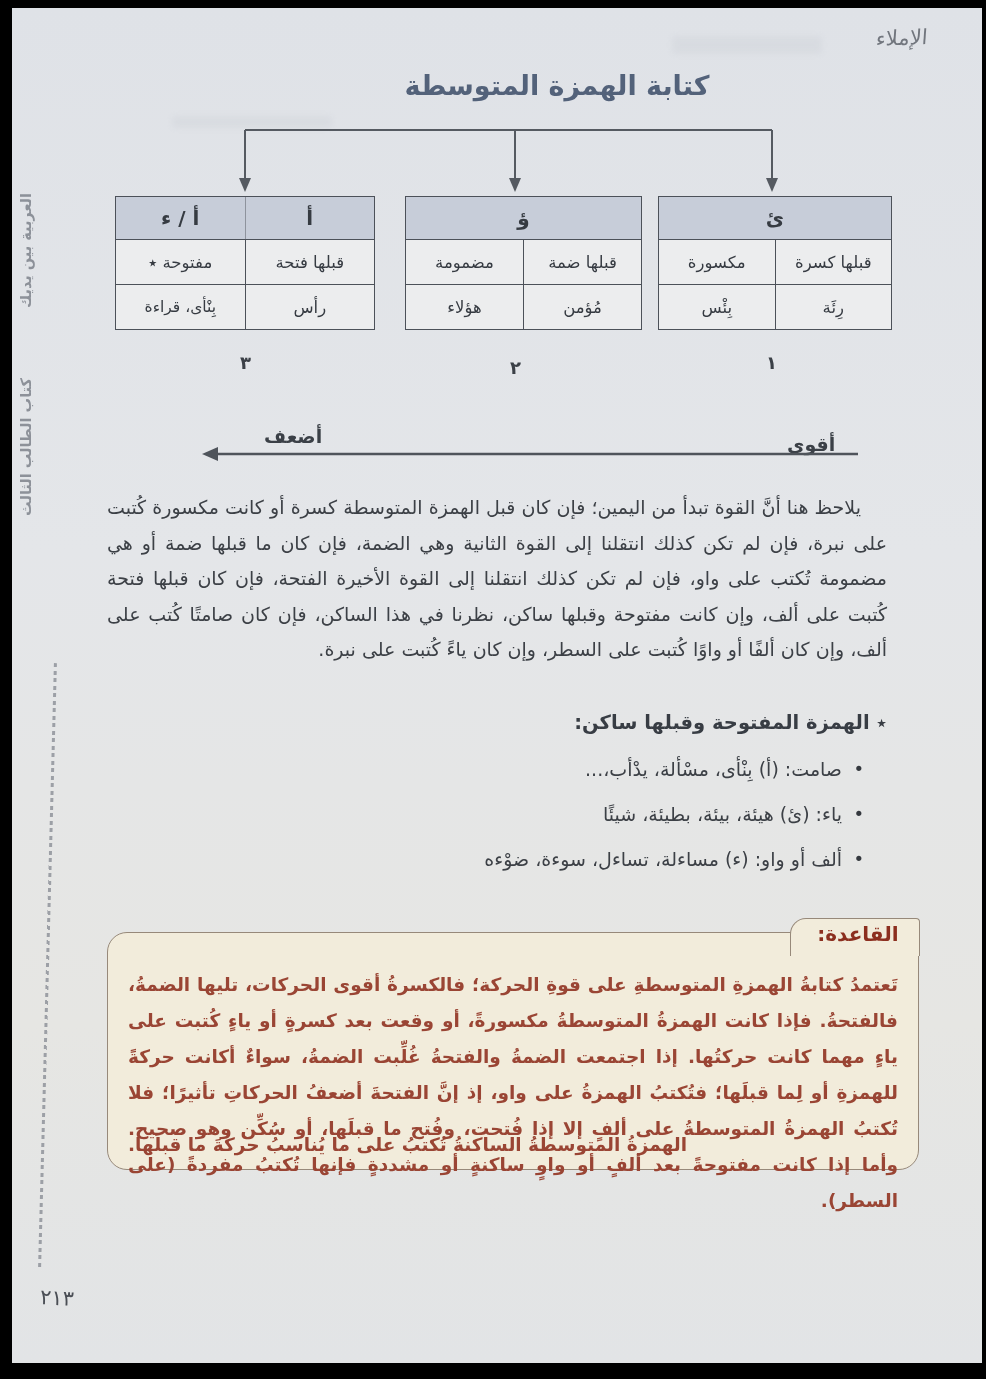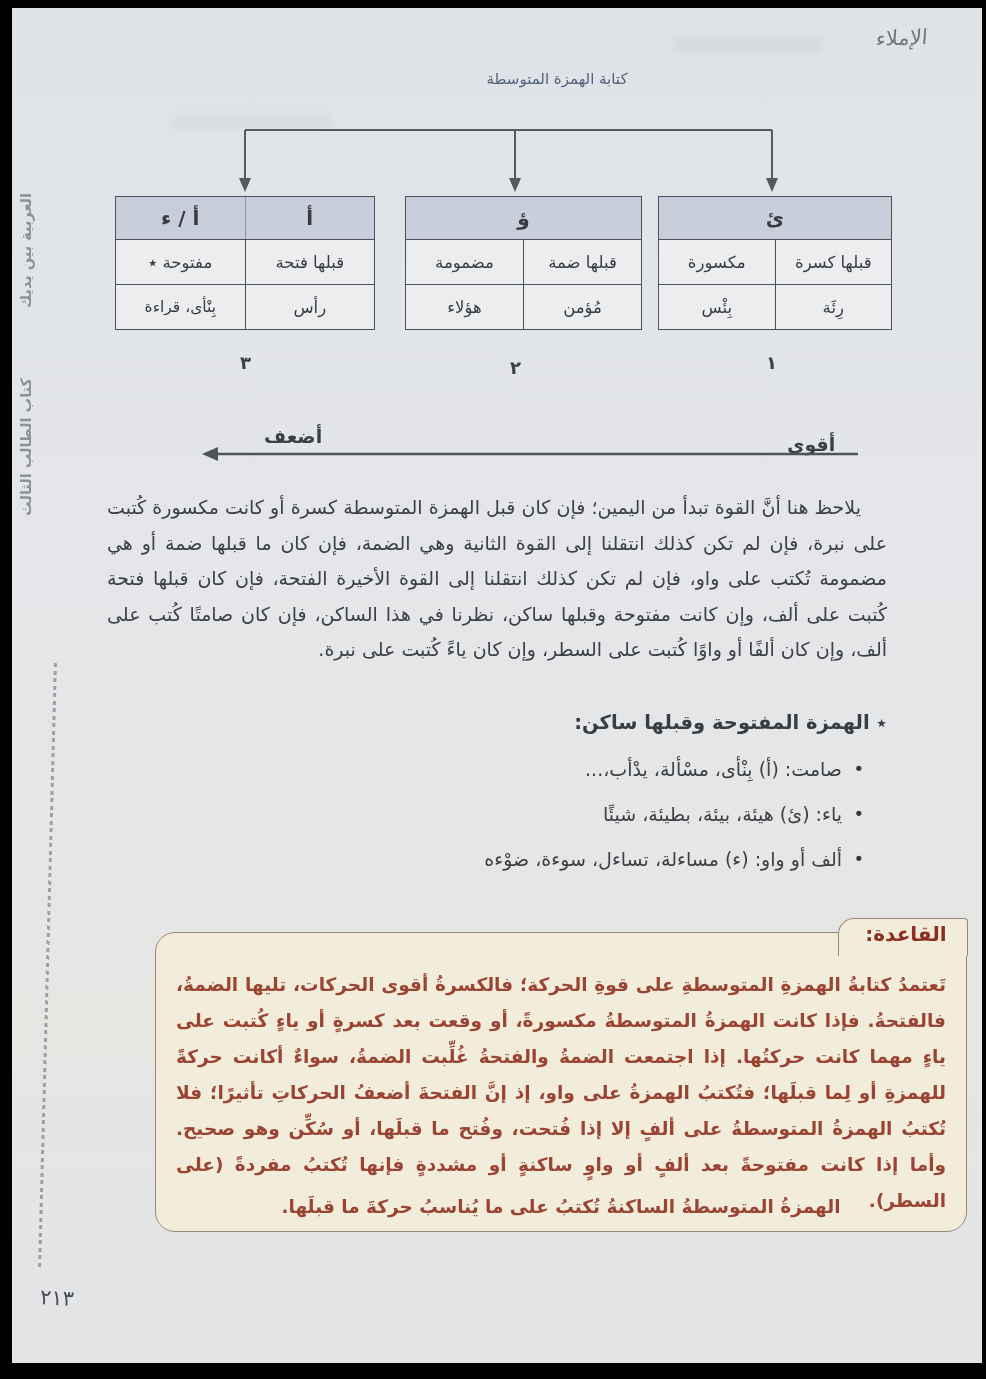--- a/index.html
+++ b/index.html
@@ -18,21 +18,21 @@
   
   .imla-header{
     position:absolute;top:18px;right:55px;
     font-size:21px;color:#5f646c;
     transform:skewX(-6deg) rotate(-2deg);
     opacity:.85;
   }
   .main-title{
     position:absolute;top:62px;left:120px;right:0;
     text-align:center;
-    font-size:15px;font-weight:normal;color:#53627a;
+    font-size:27px;font-weight:bold;color:#53627a;
   }
   
   .svg-abs{position:absolute;left:0;}
   
   .ltable{
     position:absolute;
     border:1.6px solid #4c5159;
     background:#ecedee;
     direction:rtl;
     color:#363b42;
@@ -86,46 +86,45 @@
     position:relative;
     font-size:19px;color:#3c4046;
     padding-right:22px;margin-bottom:11px;line-height:34px;
   }
   .bullet-list li::before{
     content:"•";position:absolute;right:0;top:0;
     font-size:18px;color:#34383e;
   }
   
   .rule-box{
-    position:absolute;top:924px;left:95px;width:812px;height:300px;
+    position:absolute;top:924px;left:95px;width:812px;height:238px;
     background:#f2ecdb;
     border:1.6px solid #97897a;
     border-radius:20px 4px 20px 20px;
     box-sizing:border-box;
-    margin-left:48px;
   }
   .rule-title{
     position:absolute;top:-15px;right:-1.6px;
     background:#f2ecdb;
     border:1.6px solid #97897a;
     border-bottom:none;
     border-radius:16px 4px 0 0;
     padding:3px 20px 10px 26px;
     font-size:20px;font-weight:bold;color:#8c2f1f;
     direction:rtl;
   }
   .rule-body{
     position:absolute;top:34px;right:20px;left:20px;
     direction:rtl;text-align:justify;
     font-size:18.5px;font-weight:700;
     line-height:36px;color:#9a4534;
   }
   .rule-footer{
     position:absolute;bottom:14px;right:20px;left:20px;
-    direction:rtl;text-align:center;
+    direction:rtl;text-align:left;
     font-size:18.5px;font-weight:600;color:#9a4534;
   }
   
   .spine-text{
     position:absolute;left:6px;top:640px;
     width:455px;
     transform:rotate(-90deg);
     transform-origin:top left;
     display:flex;direction:rtl;gap:70px;
     font-size:14.5px;color:#787d86;font-weight:bold;

